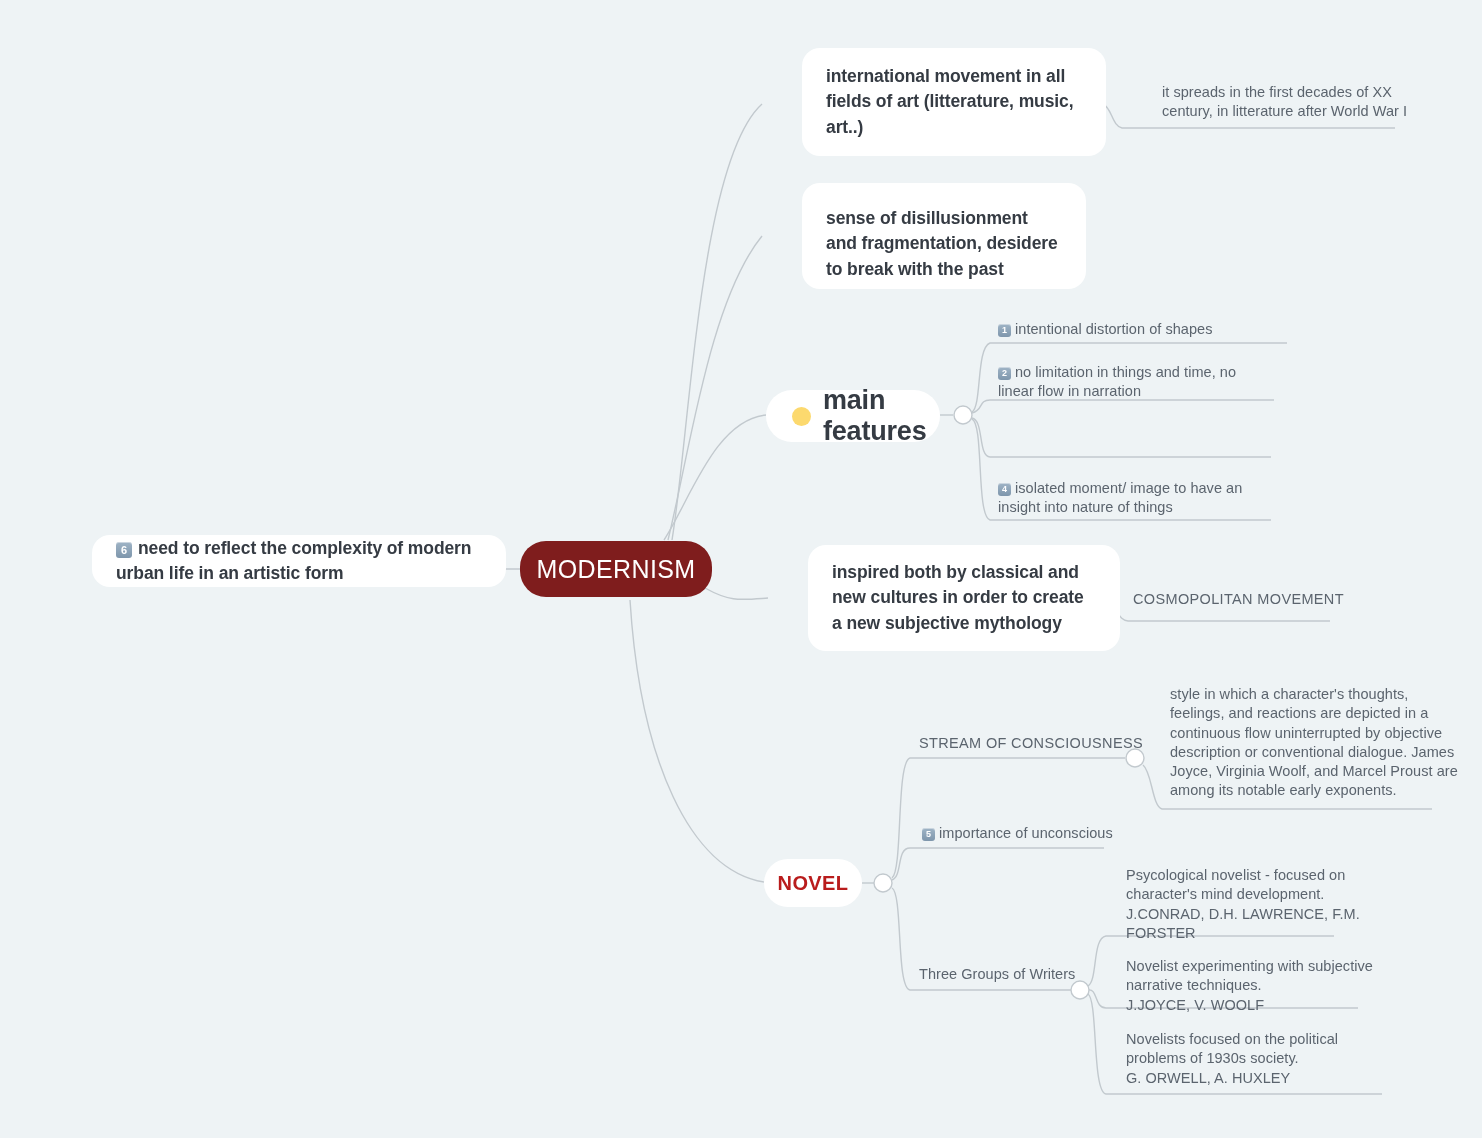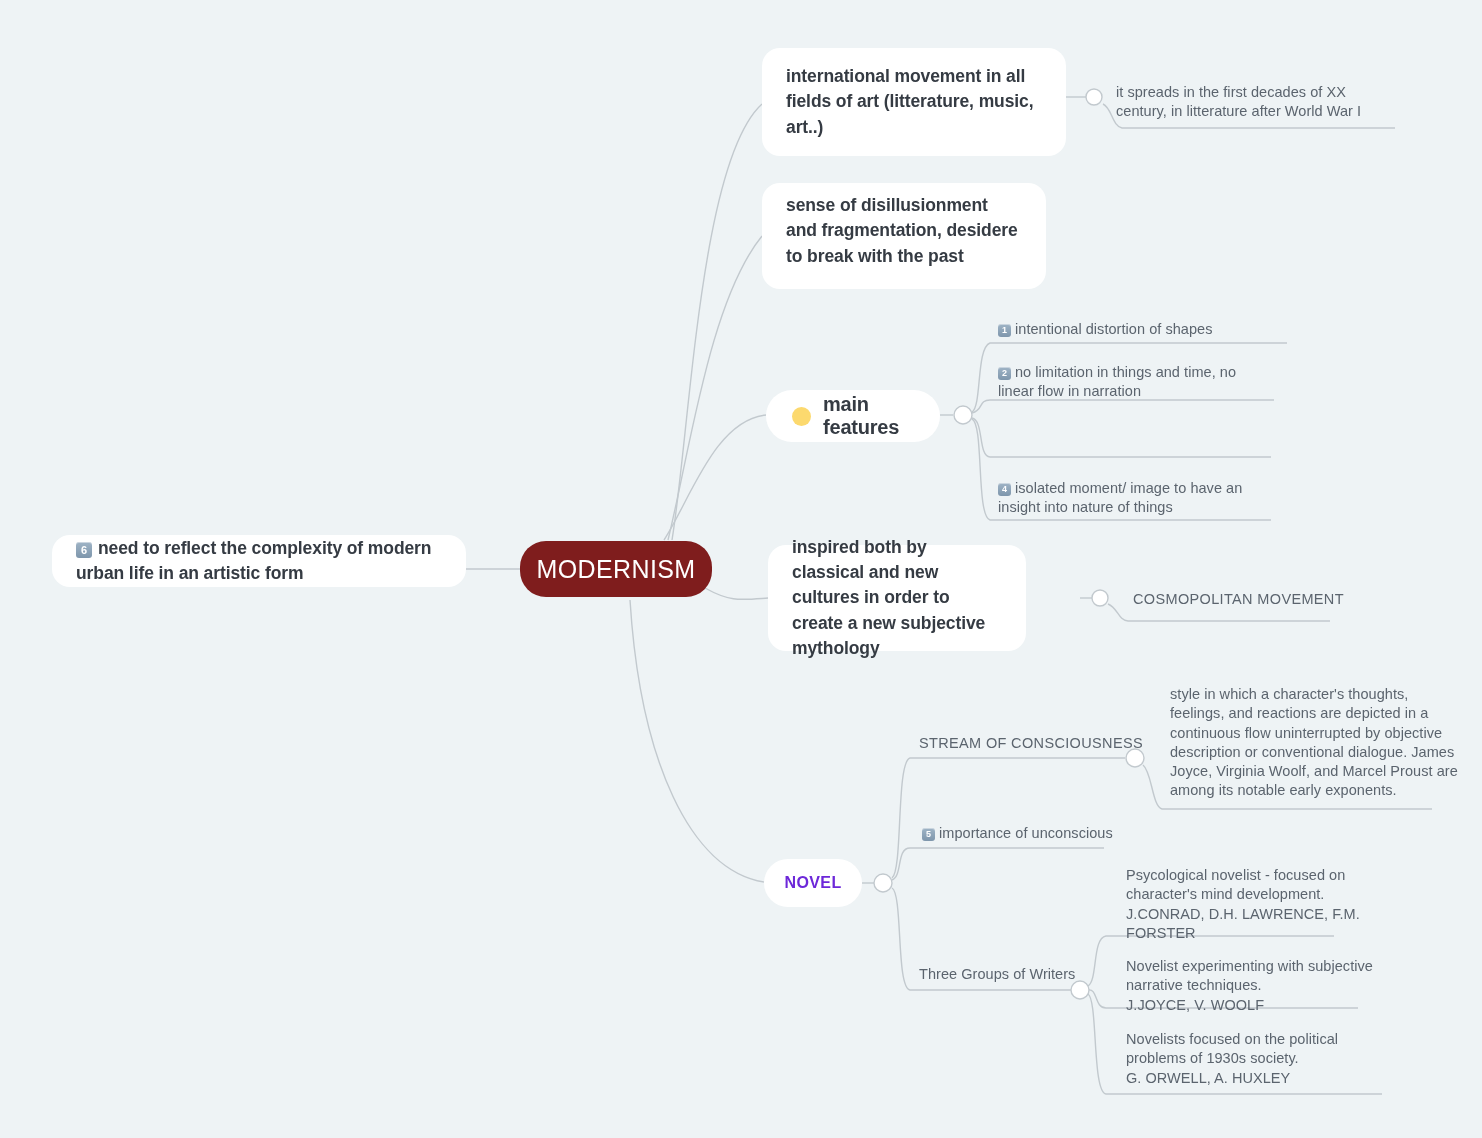--- a/index.html
+++ b/index.html
@@ -42,48 +42,49 @@
     font-size: 25px;
     letter-spacing: 0.4px;
     padding: 0 22px;
   }
   
   .card {
     background: #ffffff;
     border-radius: 18px;
     display: flex;
     align-items: center;
-    padding: 20px 24px;
-    box-sizing: border-box;
+    padding: 7px 24px;
+    box-sizing: border-box;
+    margin-left: 40px;
   }
   .card-text {
     font-size: 17.5px;
     font-weight: bold;
     color: #353b43;
     line-height: 1.45;
     letter-spacing: -0.1px;
   }
   .pill {
     background: #ffffff;
     border-radius: 28px;
     display: flex;
     align-items: center;
     padding: 0 26px;
     box-sizing: border-box;
   }
   .pill-title {
-    font-size: 20px;
+    font-size: 27px;
     font-weight: bold;
     color: #353b43;
     letter-spacing: -0.2px;
   }
   .pill-plain {
-    font-size: 16px;
-    font-weight: bold;
-    color: #6d28d9;
+    font-size: 20px;
+    font-weight: bold;
+    color: #b91c1c;
     letter-spacing: 0.4px;
   }
   .dot-yellow {
     width: 19px;
     height: 19px;
     border-radius: 50%;
     background: #FCD96E;
     margin-right: 12px;
     flex: none;
   }
@@ -194,21 +195,21 @@
 
   <div class="node card" style="left:52px; top:535px; width:414px; height:52px;">
     <div class="card-text">
       <span class="badge badge-big">6</span><span>need to reflect the complexity of modern urban life in an artistic form</span>
     </div>
   </div>
 
   <div class="node card" style="left:762px; top:48px; width:304px; height:108px;">
     <div class="card-text">international movement in all fields of art (litterature, music, art..)</div>
   </div>
-  <div class="leaf" style="left:1116px; top:83px; width:274px;">
+  <div class="leaf" style="left:1162px; top:83px; width:274px;">
     <div class="leaf-text">it spreads in the first decades of XX century, in litterature after World War I</div>
   </div>
 
   <div class="node card" style="left:762px; top:183px; width:284px; height:106px;align-items:flex-end;">
     <div class="card-text">sense of disillusionment and fragmentation, desidere to break with the past</div>
   </div>
 
   <div class="node pill" style="left:766px; top:390px; width:174px; height:52px;">
     <span class="dot-yellow"></span>
     <span class="pill-title">main features</span>
@@ -223,21 +224,21 @@
     <div class="leaf-text">
       <span class="badge">2</span><span>no limitation in things and time, no linear flow in narration</span>
     </div>
   </div>
   <div class="leaf" style="left:998px; top:479px; width:272px;">
     <div class="leaf-text">
       <span class="badge">4</span><span>isolated moment/ image to have an insight into nature of things</span>
     </div>
   </div>
 
-  <div class="node card" style="left:768px; top:545px; width:258px; height:106px;">
+  <div class="node card" style="left:768px; top:545px; width:312px; height:106px;">
     <div class="card-text">inspired both by classical and new cultures in order to create a new subjective mythology</div>
   </div>
   <div class="leaf" style="left:1133px; top:590px; width:240px;">
     <div class="leaf-text caps">COSMOPOLITAN MOVEMENT</div>
   </div>
 
   <div class="node pill" style="left:764px; top:859px; width:98px; height:48px; justify-content:center;">
     <span class="pill-plain">NOVEL</span>
   </div>
 

